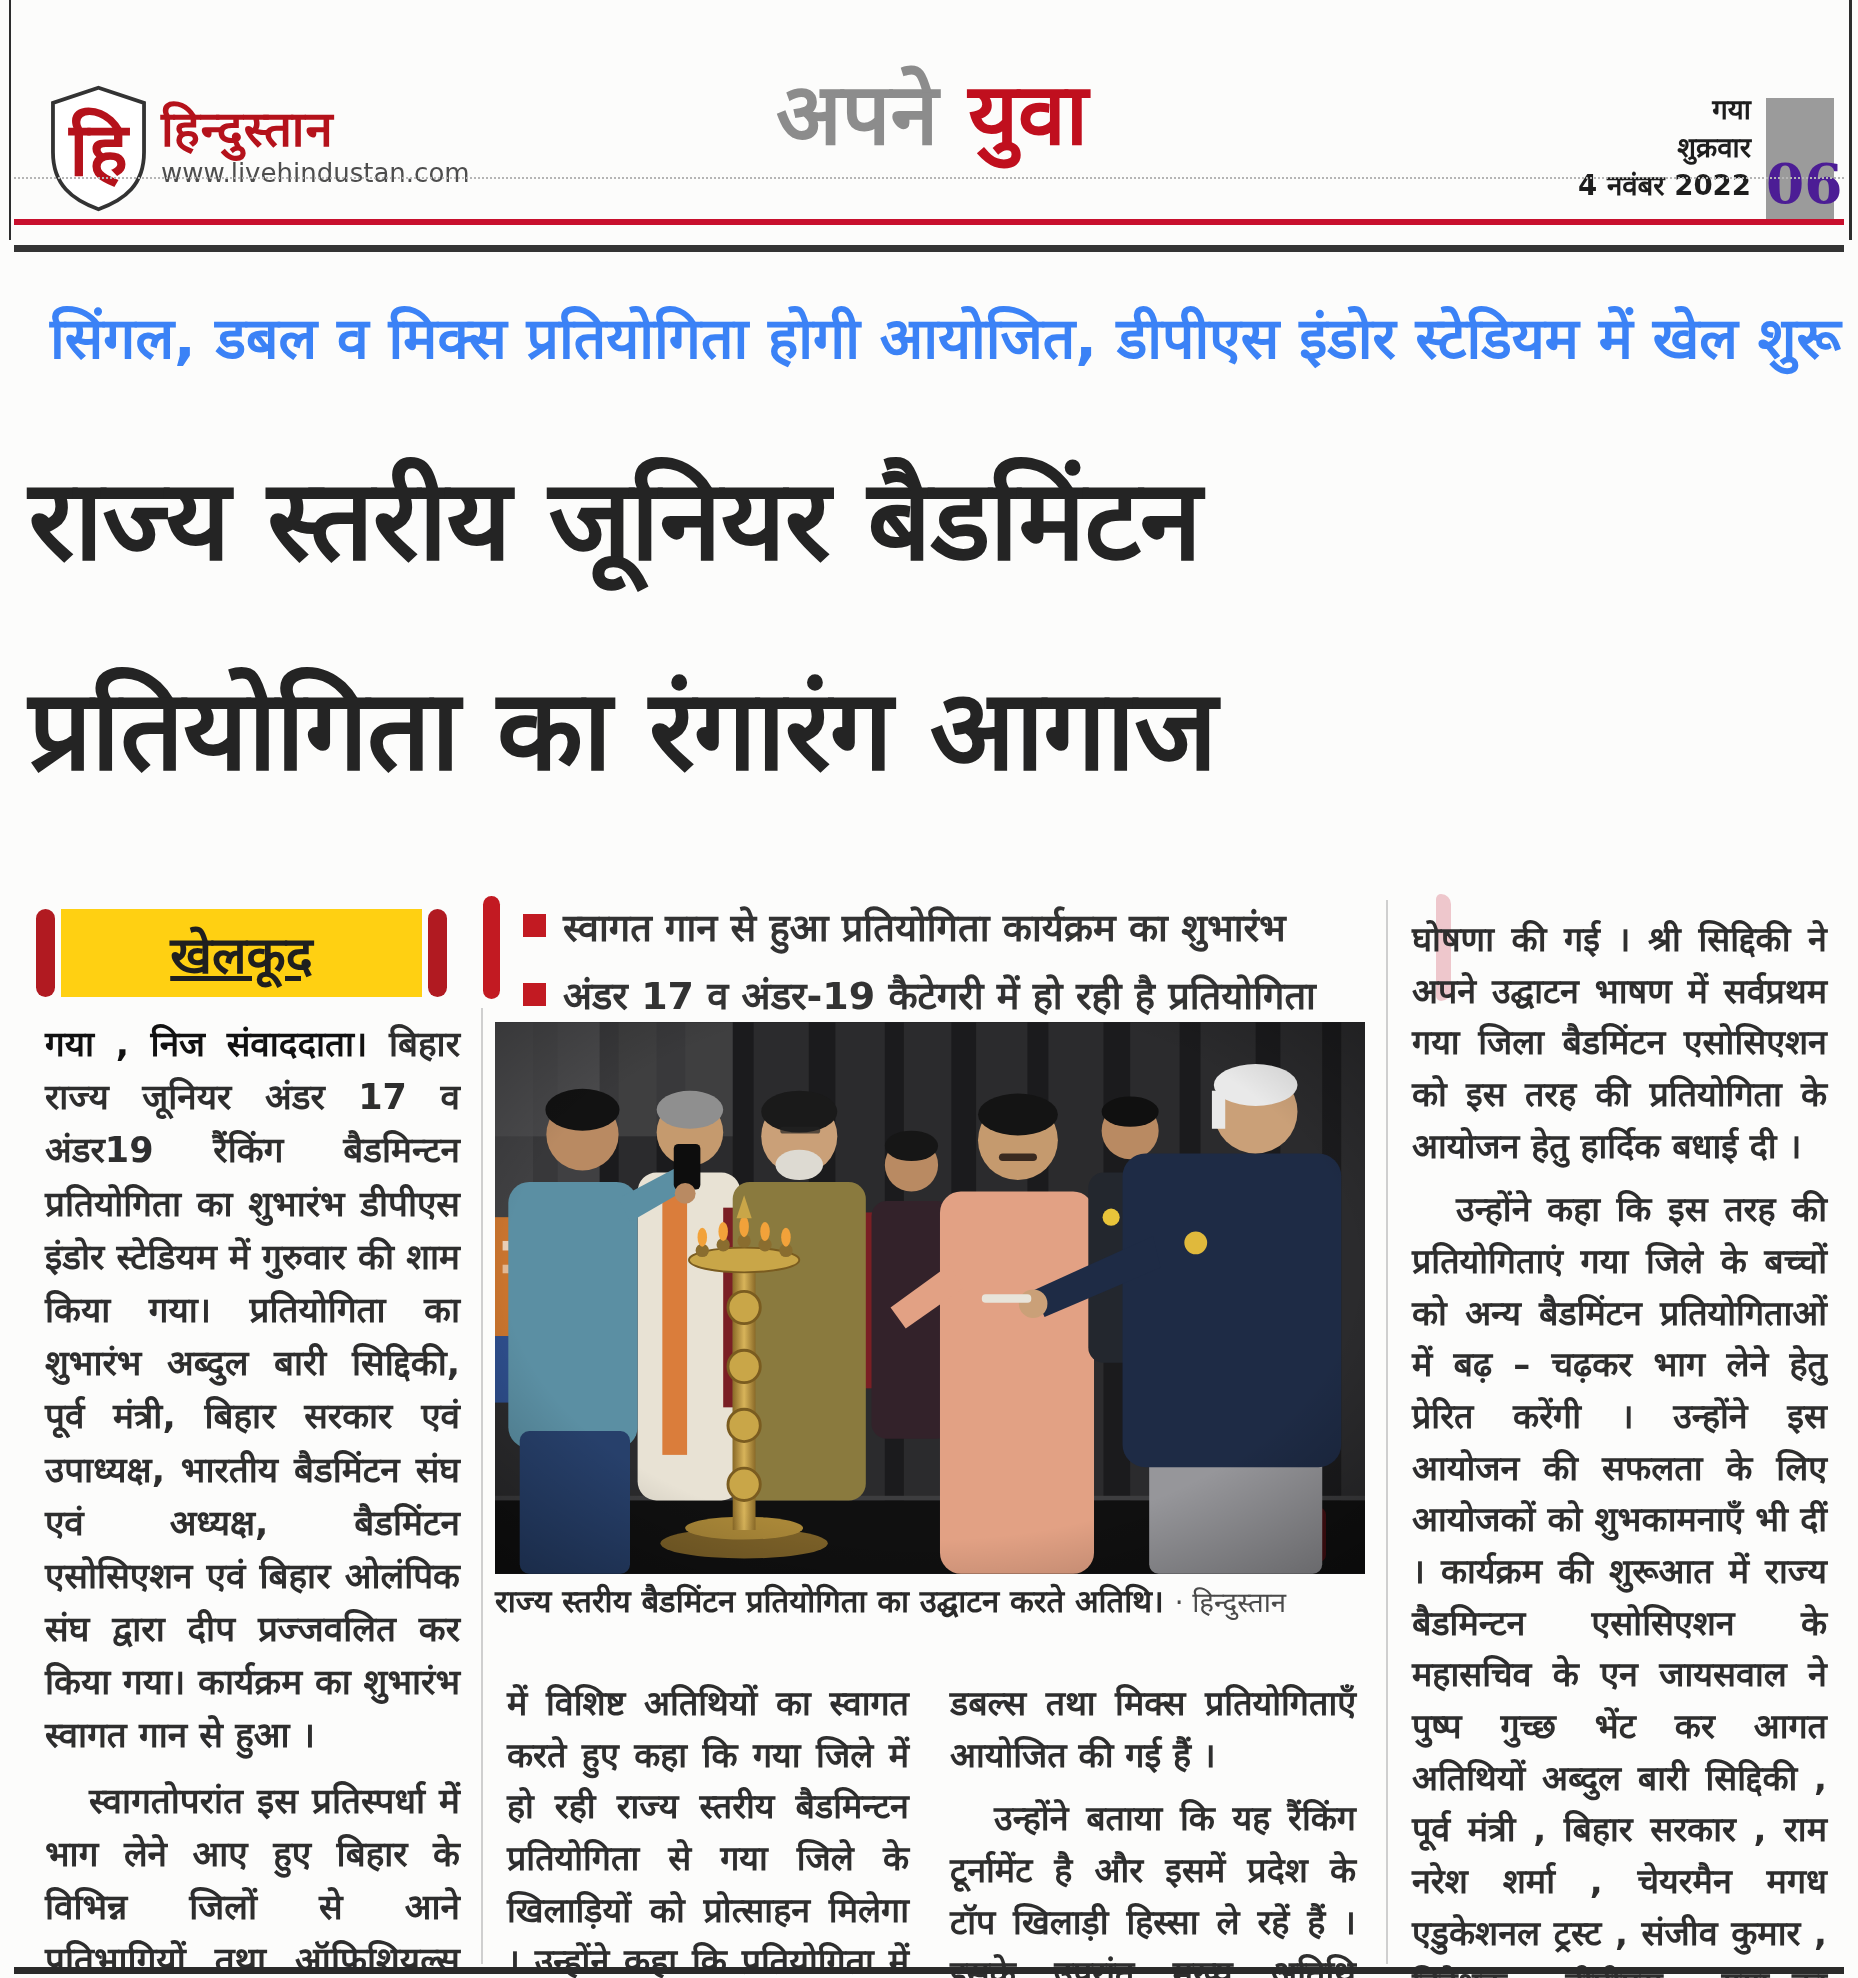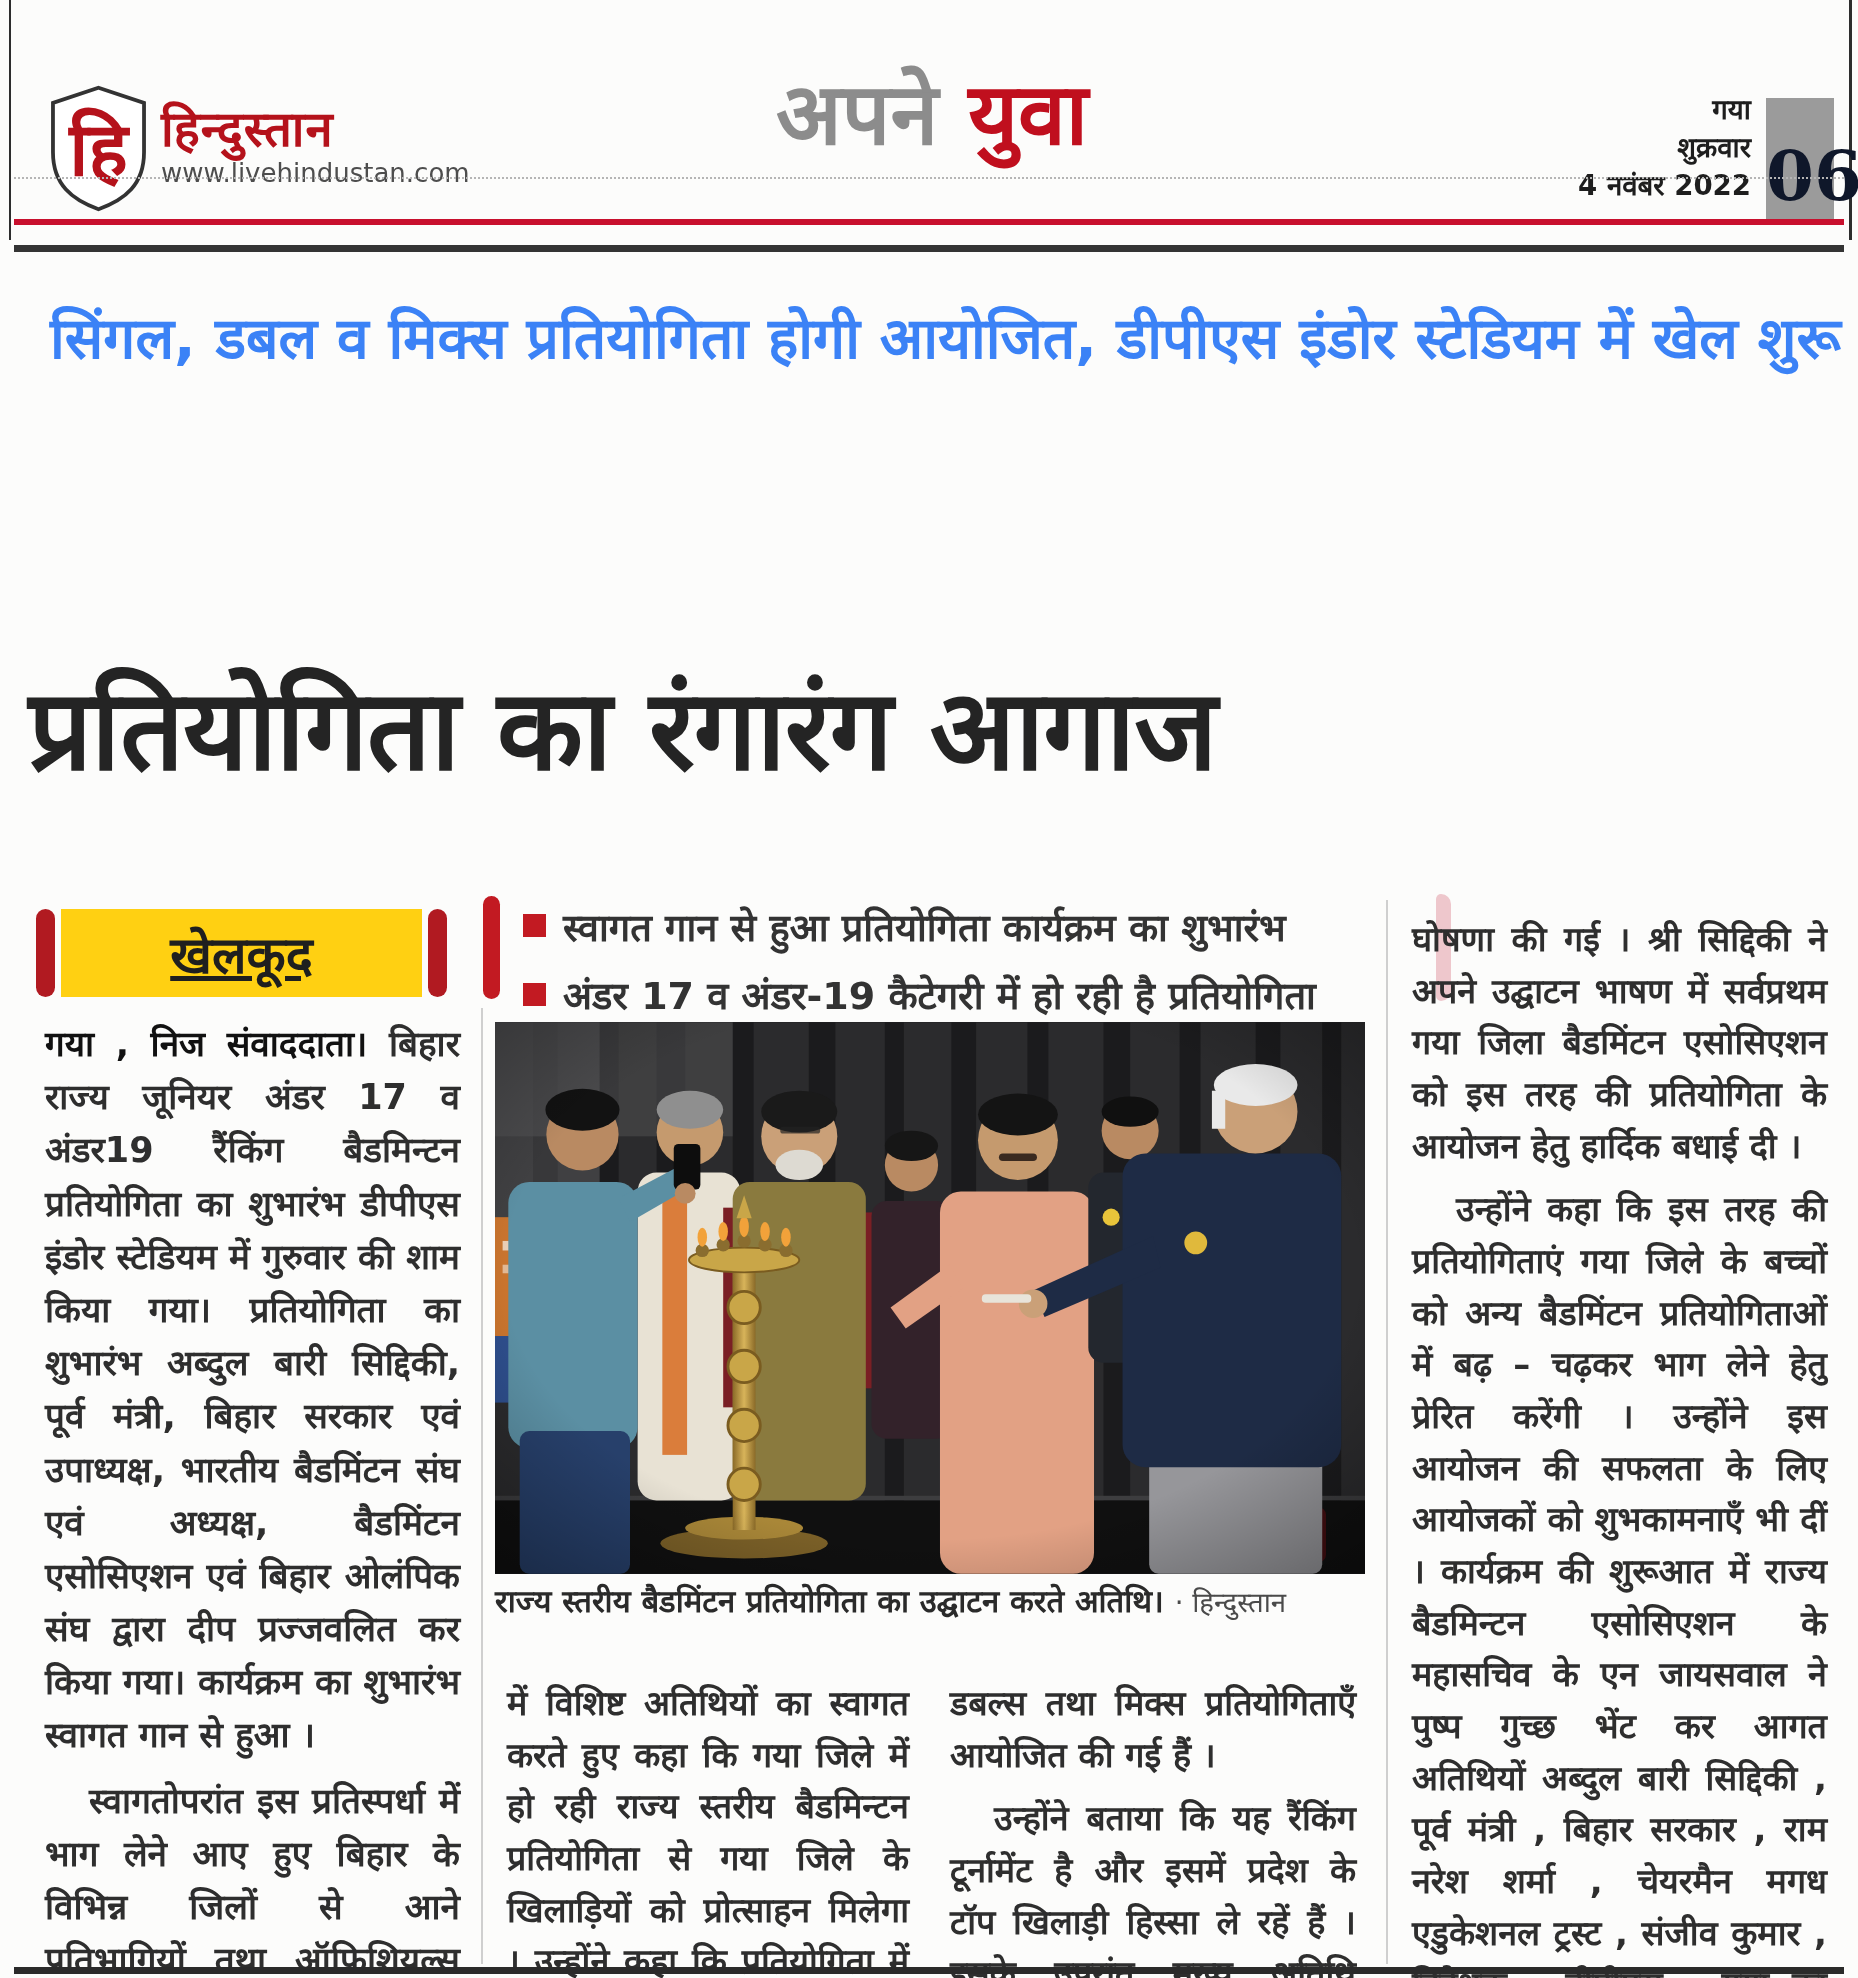--- a/index.html
+++ b/index.html
@@ -18,21 +18,21 @@
   .rule-dark{position:absolute;left:14.3px;right:14.3px;top:245px;height:6.7px;background:#343434;}
   .logo-wrap{position:absolute;left:49px;top:84px;width:399px;height:133px;}
   .logo-shield{position:absolute;left:0;top:0;}
   .logo-name{position:absolute;left:112px;top:9.5px;font-size:49px;font-weight:800;color:#b5121b;letter-spacing:1px;}
   .logo-site{position:absolute;left:112px;top:74px;font-size:26px;font-weight:500;color:#4d4d4d;}
   .page-title{position:absolute;left:618px;top:67px;width:628px;text-align:center;font-size:86px;font-weight:800;line-height:1.1;}
   .page-title .t-gray{color:#8c8c8c;}
   .page-title .t-red{color:#c00f1e;}
   .edition{position:absolute;right:107px;top:91px;width:285px;text-align:right;font-size:27.6px;font-weight:700;color:#1e1e1e;line-height:1.38;}
   .page-box{position:absolute;left:1766px;top:98px;width:68px;height:122px;background:#9b9b9b;}
-  .page-box span{position:absolute;left:0;right:0;bottom:3.8px;text-align:center;color:#0f172a;font-size:69px;font-weight:700;font-family:"DejaVu Serif","Liberation Serif",serif;}
+  .page-box span{position:absolute;left:0;right:0;bottom:3.8px;text-align:center;color:#4c1d95;font-size:55px;font-weight:700;font-family:"DejaVu Serif","Liberation Serif",serif;}
   
   .kicker{position:absolute;left:34px;top:297px;width:1807px;font-size:57px;font-weight:800;color:#3b82f6;white-space:nowrap;margin-left:16px;}
   .headline{position:absolute;left:28.5px;width:1812px;font-size:112px;font-weight:800;color:#242424;letter-spacing:-1px;}
   .headline.l1{top:439px;}
   .headline.l2{top:649px;}
   
   .seclabel{position:absolute;left:36px;top:909px;width:411px;height:88px;}
   .seclabel .bar{position:absolute;top:0;width:19px;height:88px;background:#b11a21;border-radius:9.5px;}
   .seclabel .bar.r{right:0;}
   .seclabel .bar.l{left:0;}
@@ -92,20 +92,21 @@
 
   <div class="page-box">
     <span>06</span>
   </div>
 
   <div class="masthead-dotted"></div>
   <div class="rule-red"></div>
   <div class="rule-dark"></div>
 
   <div class="kicker">सिंगल, डबल व मिक्स प्रतियोगिता होगी आयोजित, डीपीएस इंडोर स्टेडियम में खेल शुरू</div>
+  <div class="headline l1">राज्य स्तरीय जूनियर बैडमिंटन</div>
   <div class="headline l2">प्रतियोगिता का रंगारंग आगाज</div>
 
   <div class="seclabel">
     <div class="bar l"></div>
     <div class="ybox">खेलकूद</div>
     <div class="bar r"></div>
   </div>
 
   <div class="highlights">
     <div class="lbar"></div>

